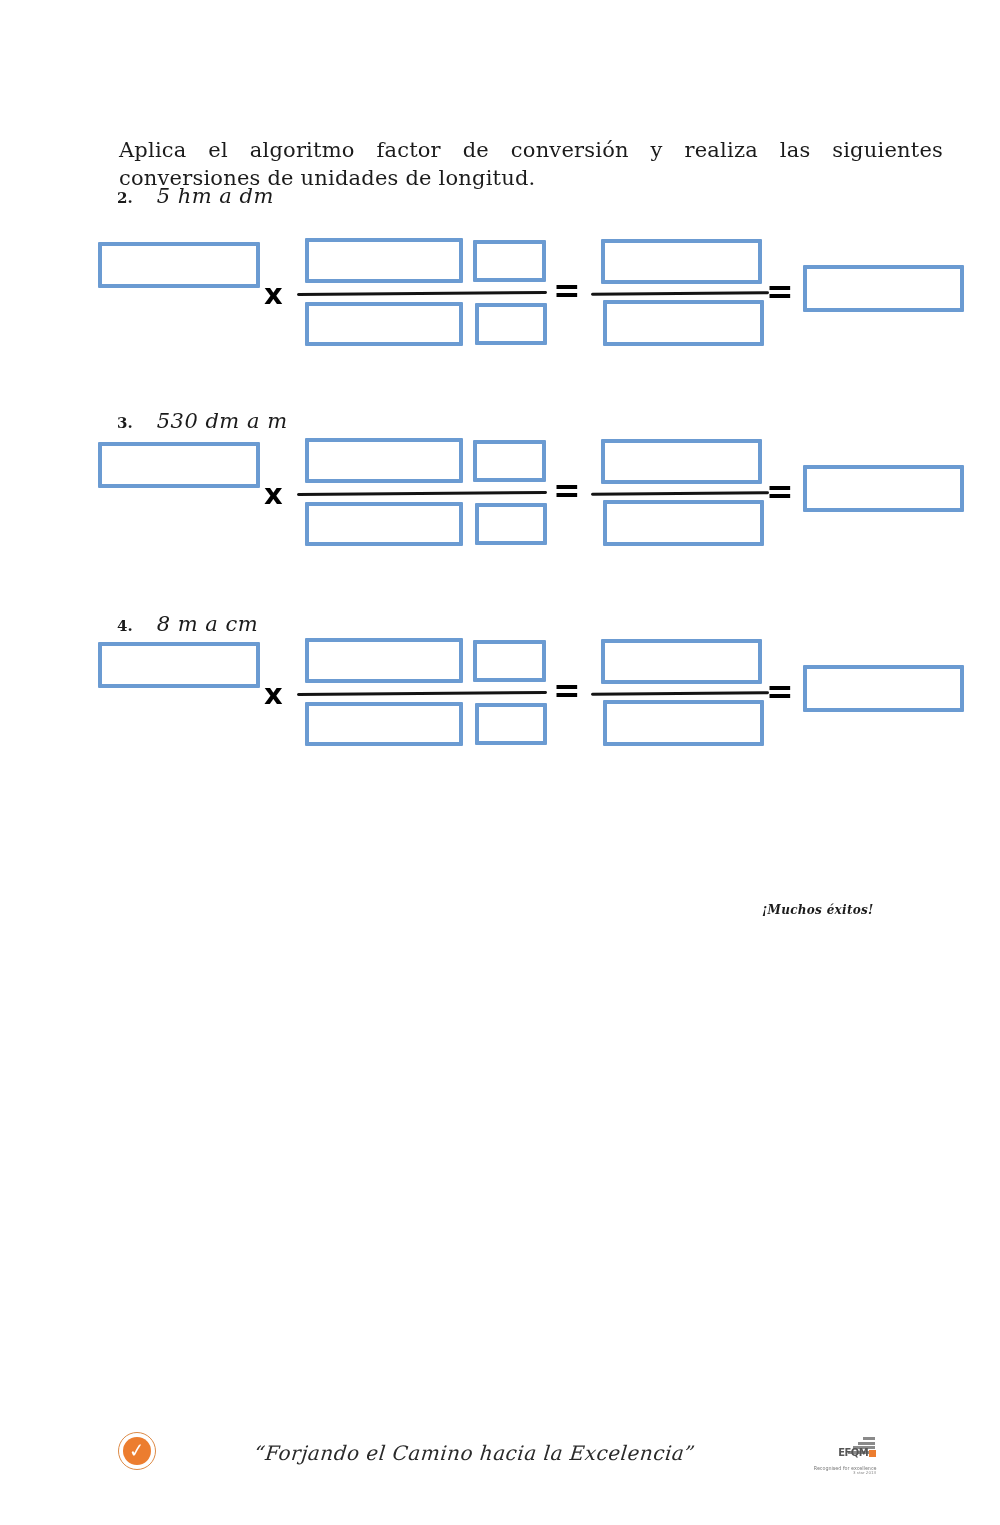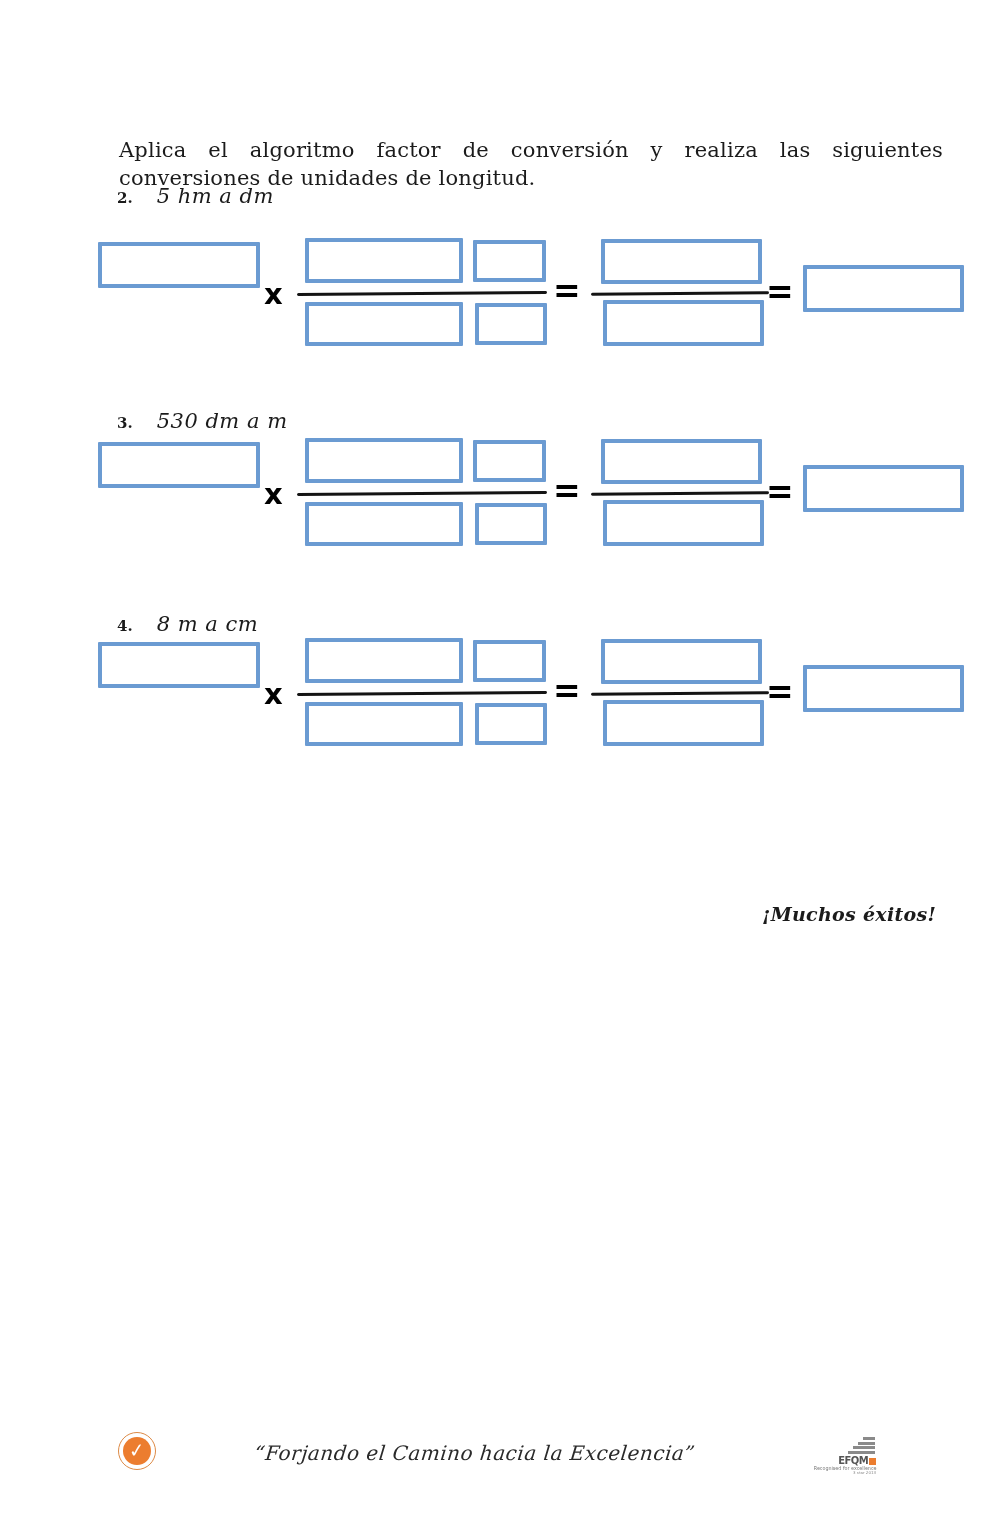--- a/index.html
+++ b/index.html
@@ -59,21 +59,21 @@
   .op{
     position:absolute;font-family:"DejaVu Sans",sans-serif;
     font-weight:800;color:#000;line-height:1;
   }
   .op-x{left:264px;top:42px;font-size:29px;}
   .op-eq1{left:553px;top:36px;font-size:33px;}
   .op-eq2{left:766px;top:37px;font-size:33px;}
   
   .closing{
     position:absolute;left:762px;top:903px;
-    font-weight:bold;font-style:italic;font-size:19px;letter-spacing:.3px;
+    font-weight:bold;font-style:italic;font-size:12px;letter-spacing:.3px;
   }
   
   .seal{
     position:absolute;left:118px;top:1432px;width:36px;height:36px;
     border:1px solid #dd8a46;border-radius:50%;background:#fff;
   }
   .seal-core{
     position:absolute;left:4px;top:4px;right:4px;bottom:4px;
     background:var(--orange);border-radius:50%;
     display:flex;align-items:center;justify-content:center;
@@ -88,21 +88,21 @@
     text-align:center;font-style:italic;font-size:20px;color:#2a2a2a;
     letter-spacing:.5px;transform:skewX(-6deg);
   }
   .efqm{position:absolute;left:820px;top:1437px;width:62px;height:46px;font-family:"DejaVu Sans",sans-serif;}
   .efqm-bars{position:absolute;right:7px;top:0;display:flex;flex-direction:column;align-items:flex-end;}
   .efqm-bars .bar{height:3px;background:#8a8a8a;margin-bottom:1.5px;}
   .bar1{width:12px;}
   .bar2{width:17px;}
   .bar3{width:22px;}
   .bar4{width:27px;}
-  .efqm-name-row{position:absolute;right:6px;top:19px;display:flex;align-items:center;}
+  .efqm-name-row{position:absolute;right:6px;top:11px;display:flex;align-items:center;}
   .efqm-name{font-size:10px;font-weight:bold;color:#555;letter-spacing:-0.6px;line-height:1;}
   .efqm-square{width:7px;height:7px;background:var(--orange);margin-left:1px;}
   .efqm-tag{
     position:absolute;right:6px;top:29px;white-space:nowrap;
     font-size:8px;color:#777;transform:scale(0.6);transform-origin:top right;line-height:1;
   }
   .efqm-sub{
     position:absolute;right:6px;top:34px;white-space:nowrap;
     font-size:8px;color:#8a8a8a;transform:scale(0.5);transform-origin:top right;line-height:1;
   }

